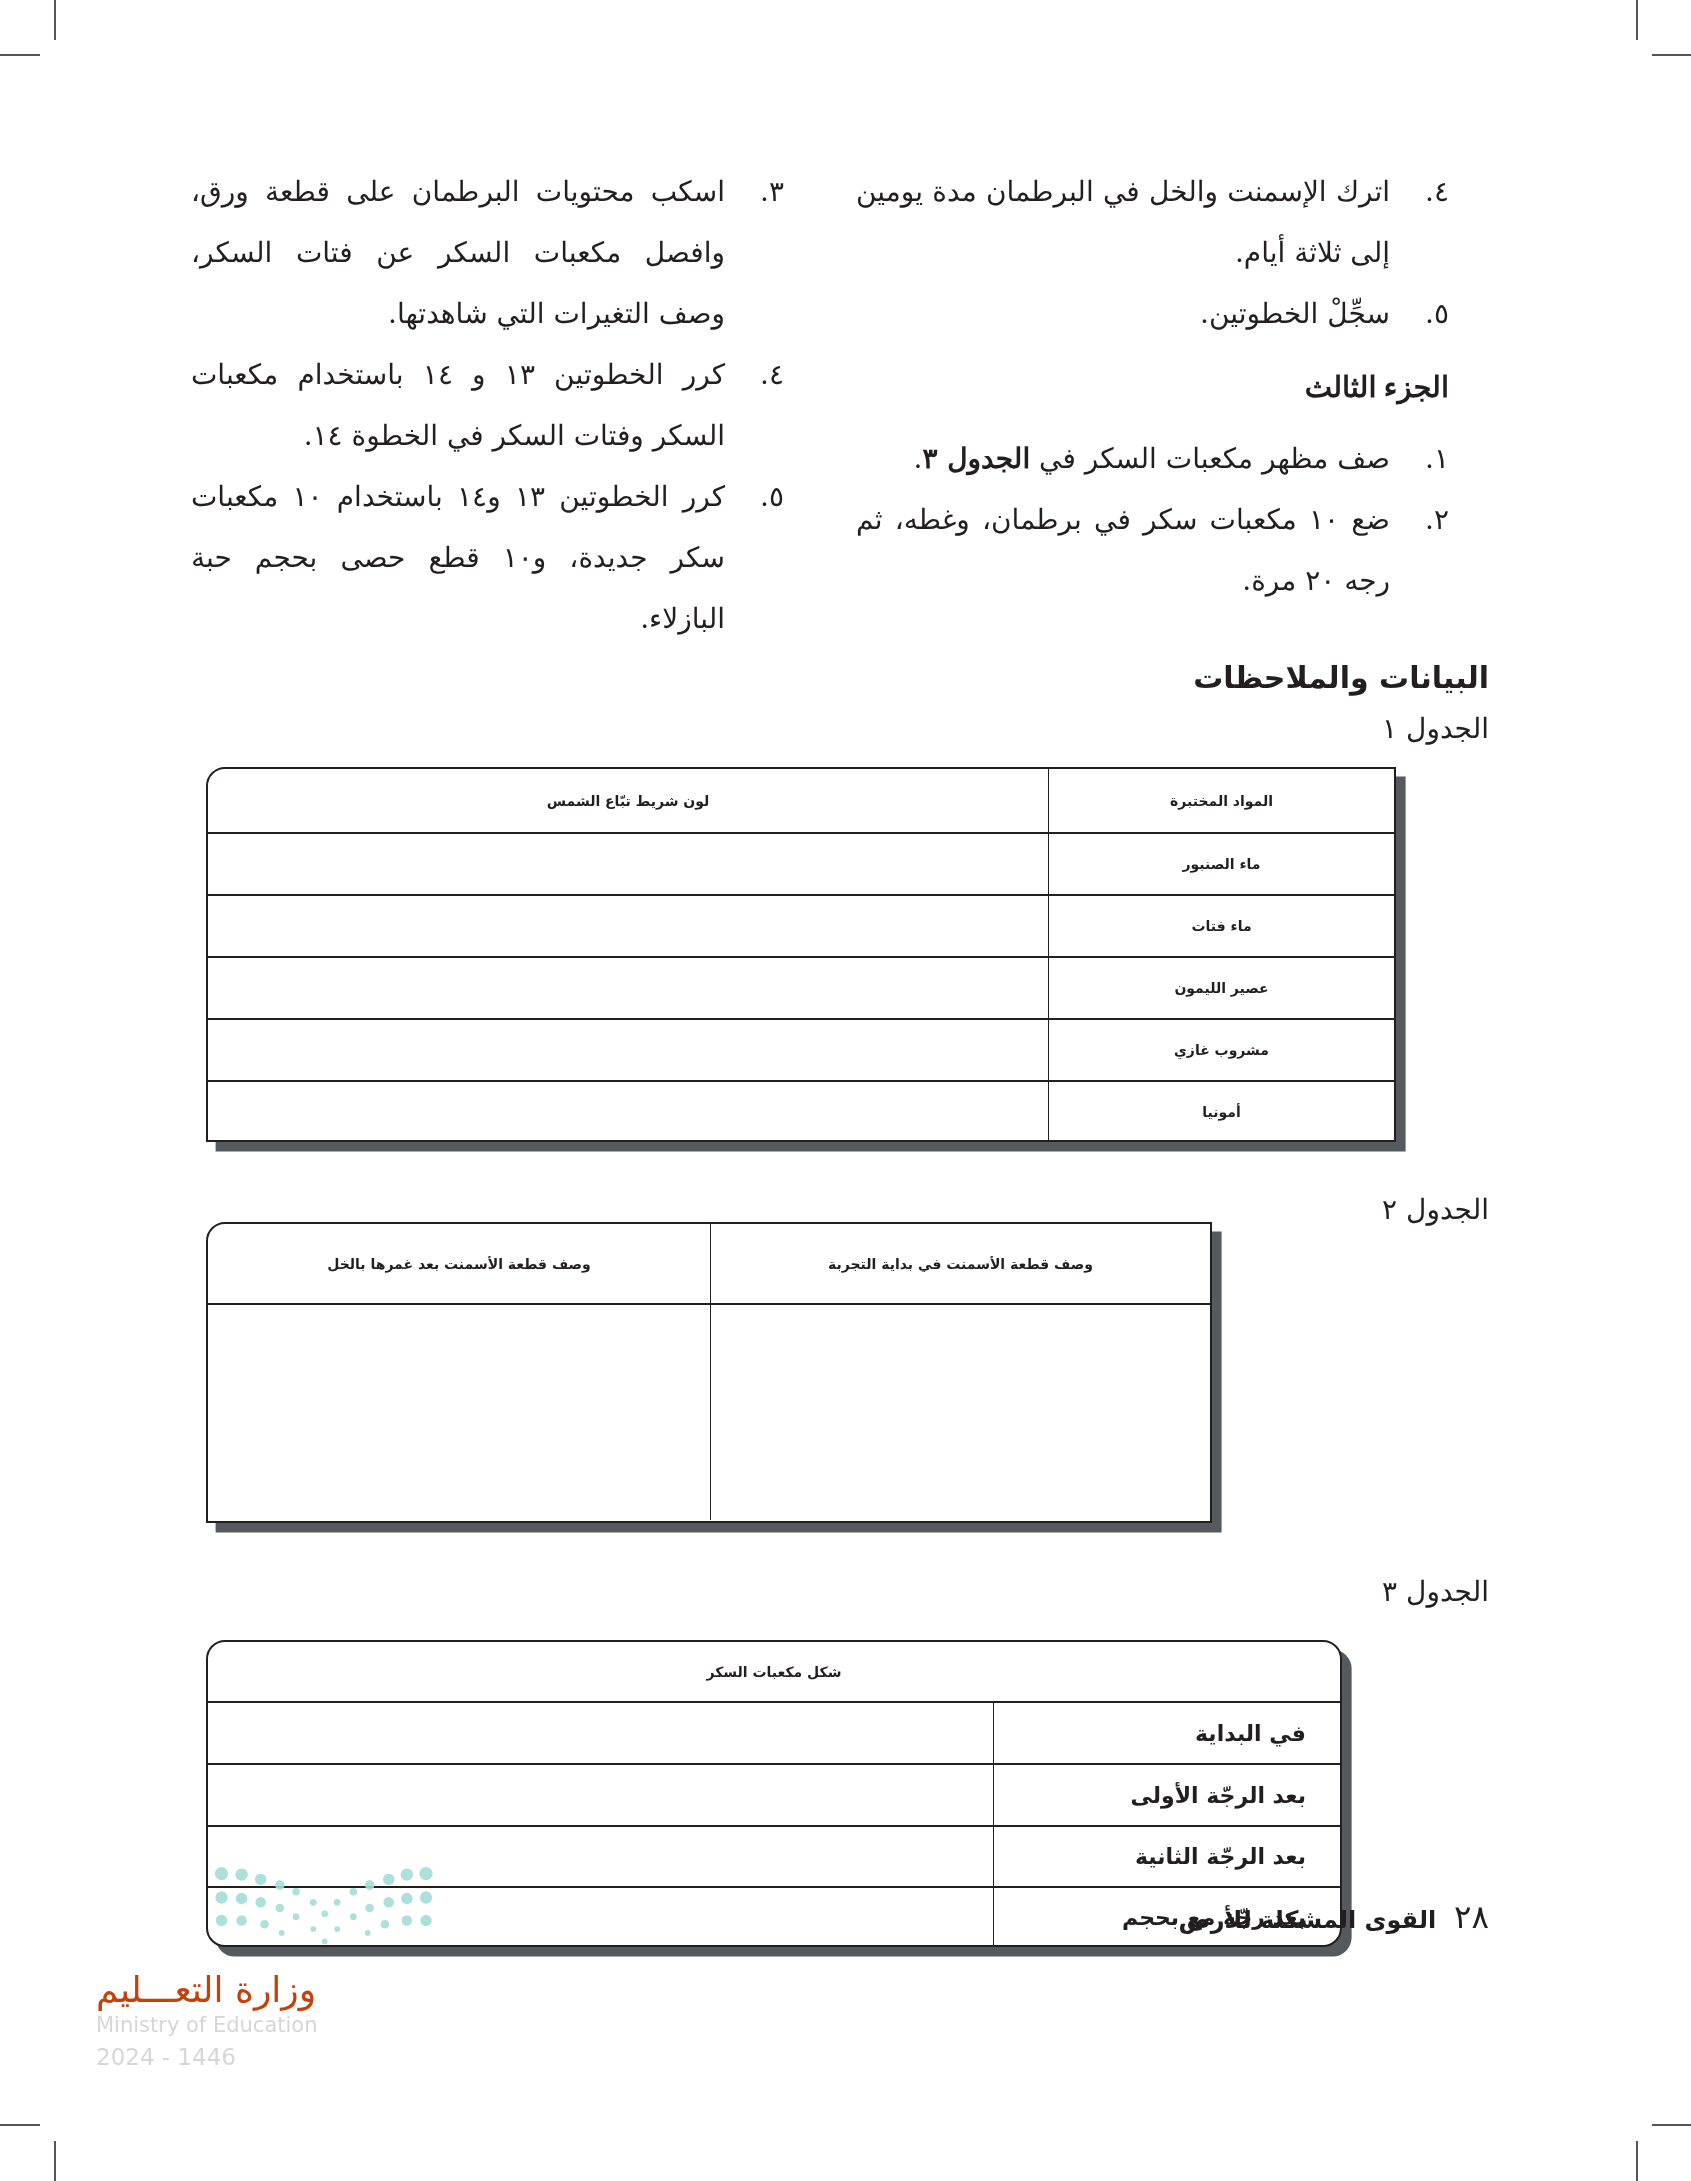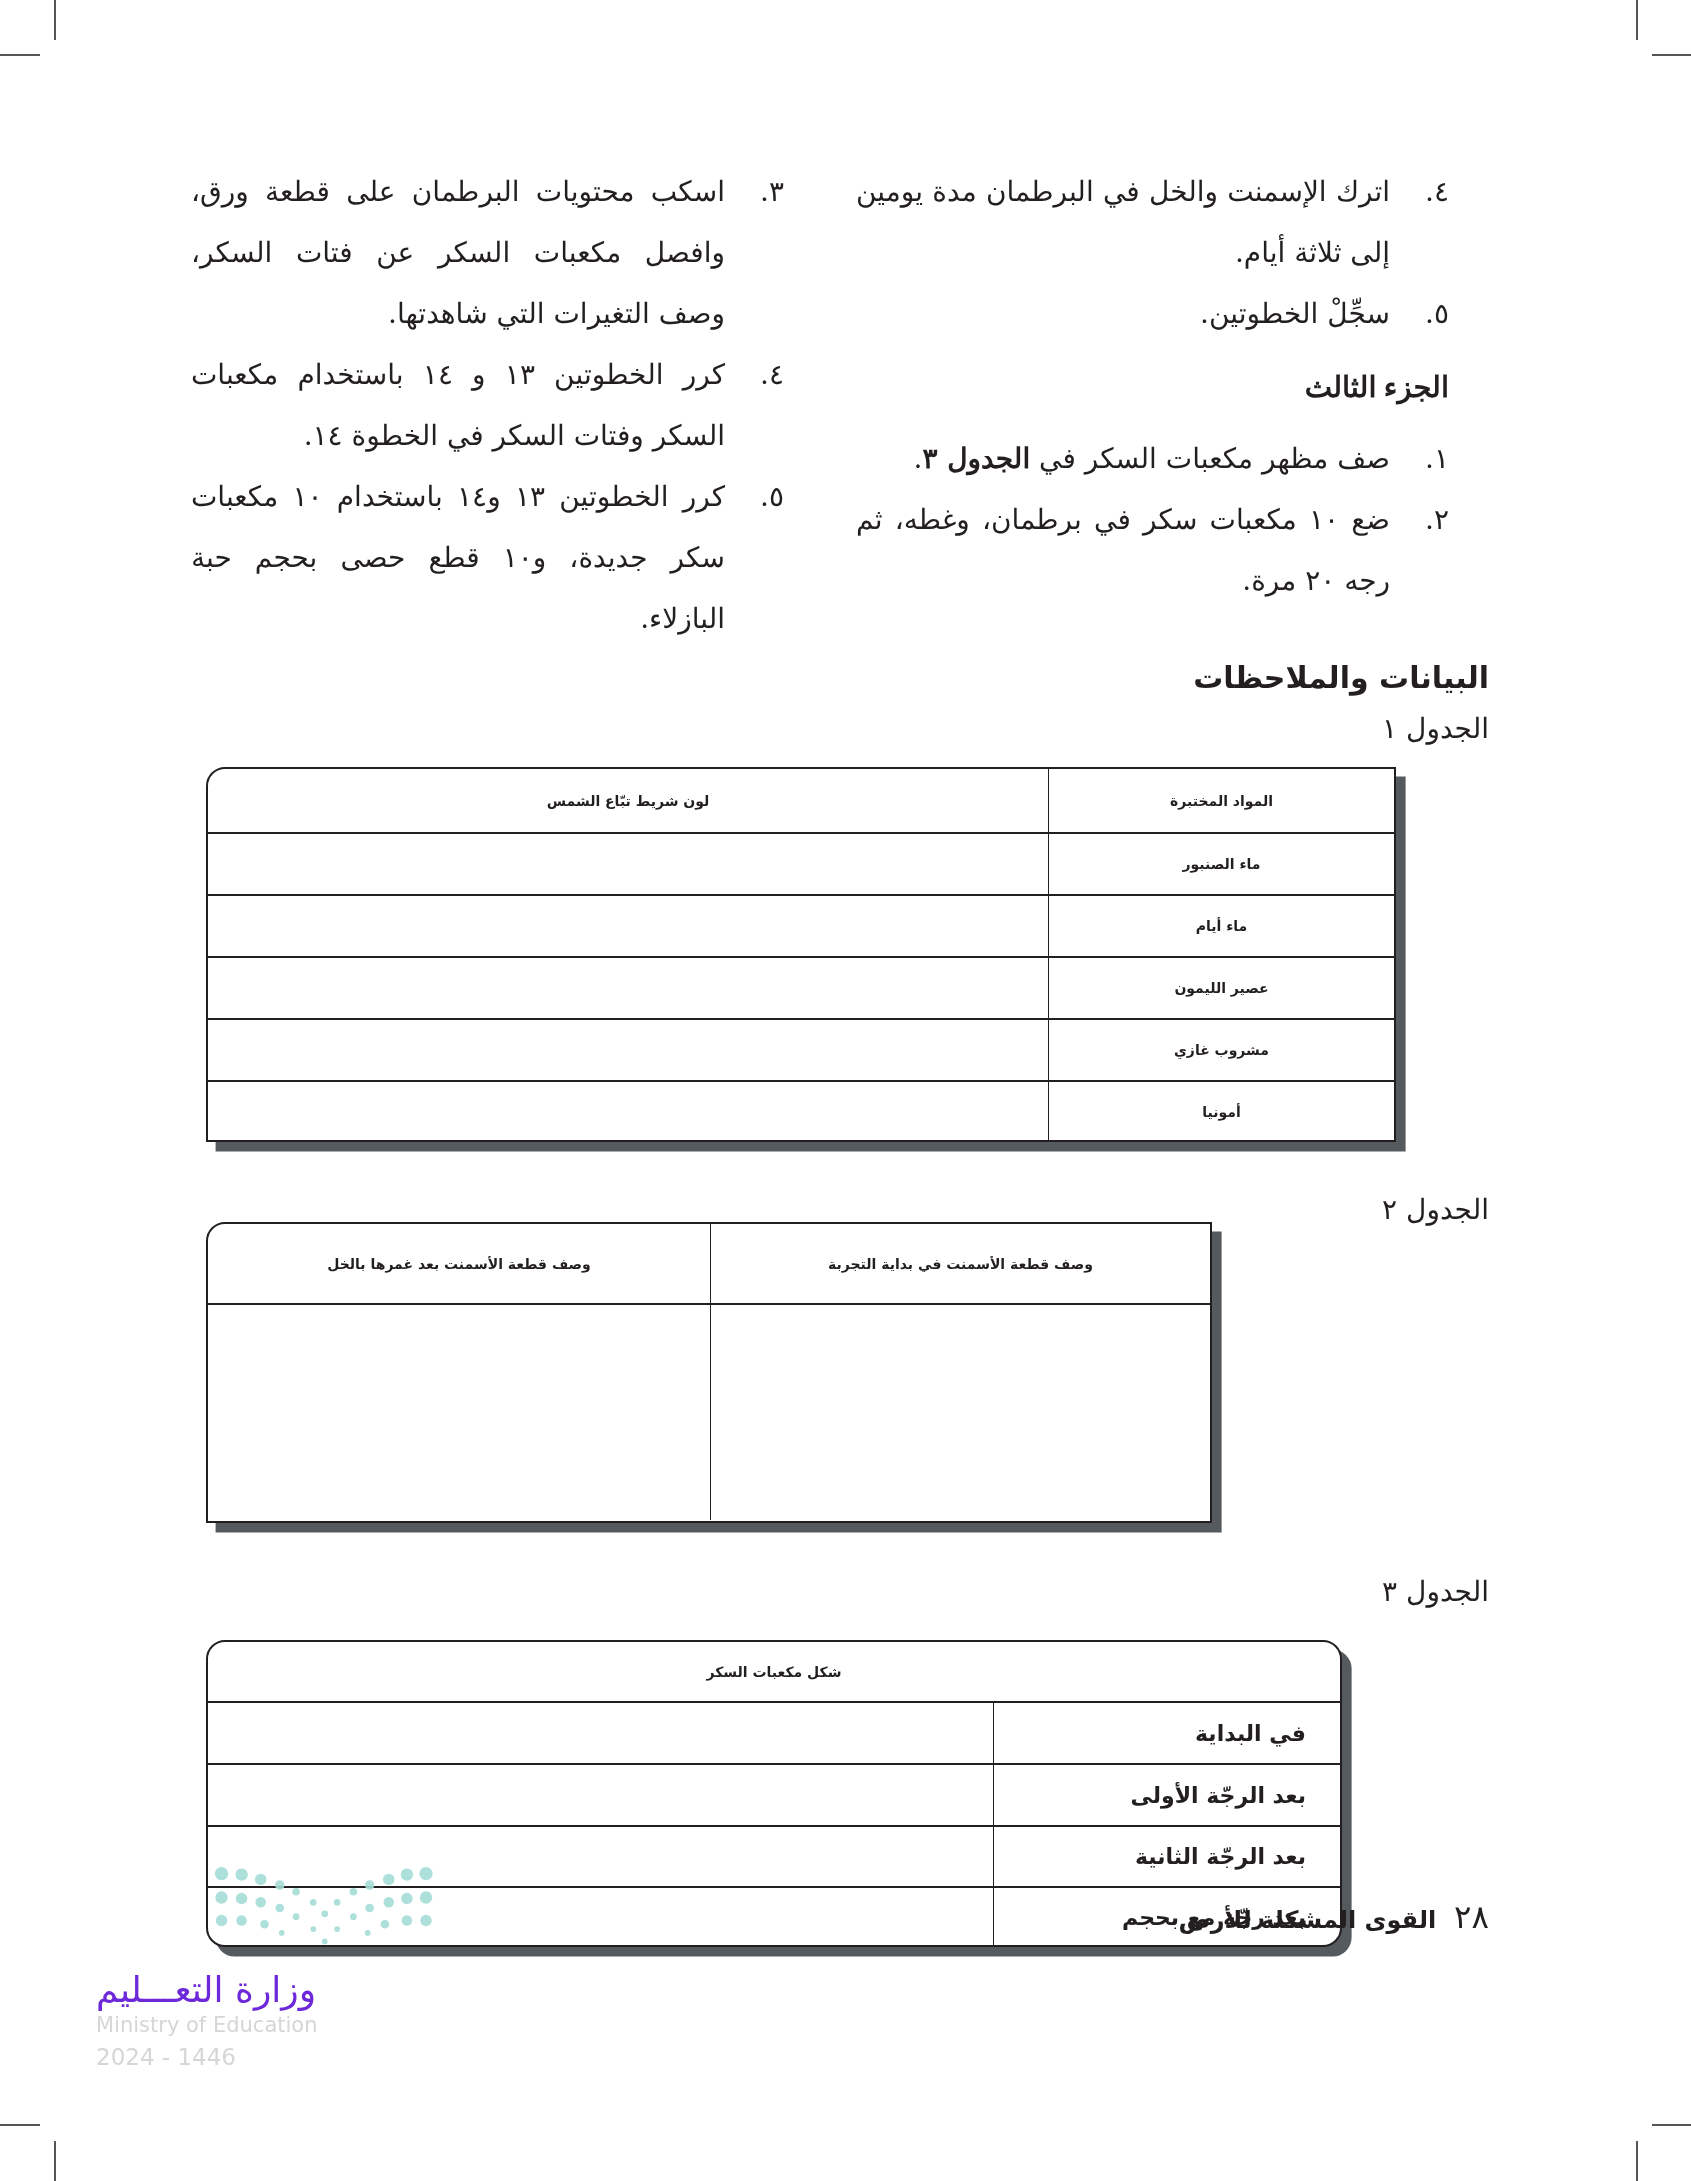--- a/index.html
+++ b/index.html
@@ -43,21 +43,21 @@
     font-weight: bold; font-size: 14px; box-sizing: border-box;
   }
   .tbl .cell.first { border-left: 1.4px solid #231f20; }
   .t3 { border-top-right-radius: 19px; border-bottom-left-radius: 19px; border-bottom-right-radius: 19px; }
   .t3 .label-cell { justify-content: flex-start; padding-right: 34px; font-size: 22px; }
   .logo-dots { position: absolute; left: 210px; top: 1866px; }
   .moe {
     position: absolute; left: 96px; top: 1969px; color: #d6d6d6;
     font-family: "DejaVu Sans", sans-serif;
   }
-  .moe .ar { color: #6d28d9; font-size: 36px; direction: rtl; text-align: left; width: 234px; line-height: 42px; }
+  .moe .ar { color: #c2410c; font-size: 36px; direction: rtl; text-align: left; width: 234px; line-height: 42px; }
   .moe .en { font-size: 21px; line-height: 29px; }
   .moe .yr { font-size: 23px; line-height: 34px; }
   .footer {
     position: absolute; right: 203px; top: 1898px; direction: rtl;
     font-weight: bold; font-size: 24px;
   }
   .footer .pg { font-size: 32.5px; margin-left: 9.6px; font-weight: normal; }
 </style>
 </head>
 <body>
@@ -115,21 +115,21 @@
 <div class="tbl" style="left:206px;top:767px;width:1186px;height:371px;">
   <div class="row" style="height:63px;">
     <div class="cell first" style="width:346px;">المواد المختبرة</div>
     <div class="cell" style="flex:1;">لون شريط تبّاع الشمس</div>
   </div>
   <div class="row" style="height:60px;">
     <div class="cell first" style="width:346px;">ماء الصنبور</div>
     <div class="cell" style="flex:1;"></div>
   </div>
   <div class="row" style="height:60px;">
-    <div class="cell first" style="width:346px;">ماء أيام</div>
+    <div class="cell first" style="width:346px;">ماء فتات</div>
     <div class="cell" style="flex:1;"></div>
   </div>
   <div class="row" style="height:60px;">
     <div class="cell first" style="width:346px;">عصير الليمون</div>
     <div class="cell" style="flex:1;"></div>
   </div>
   <div class="row" style="height:60px;">
     <div class="cell first" style="width:346px;">مشروب غازي</div>
     <div class="cell" style="flex:1;"></div>
   </div>

